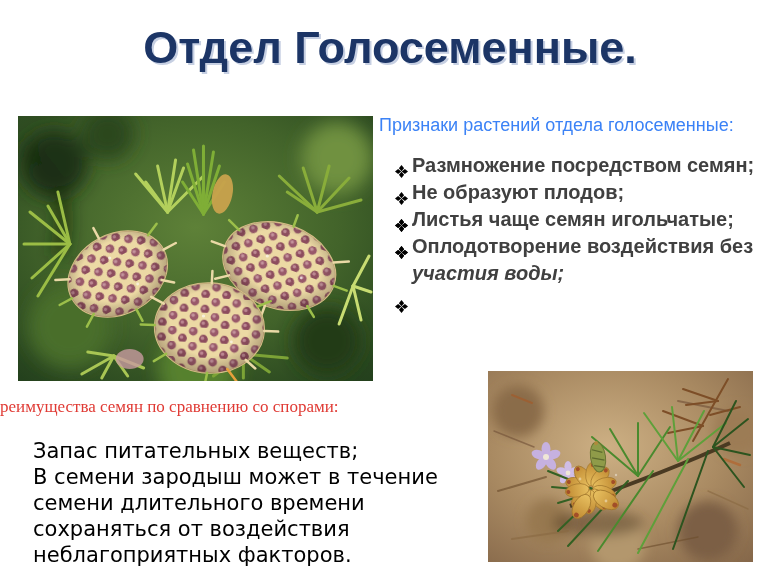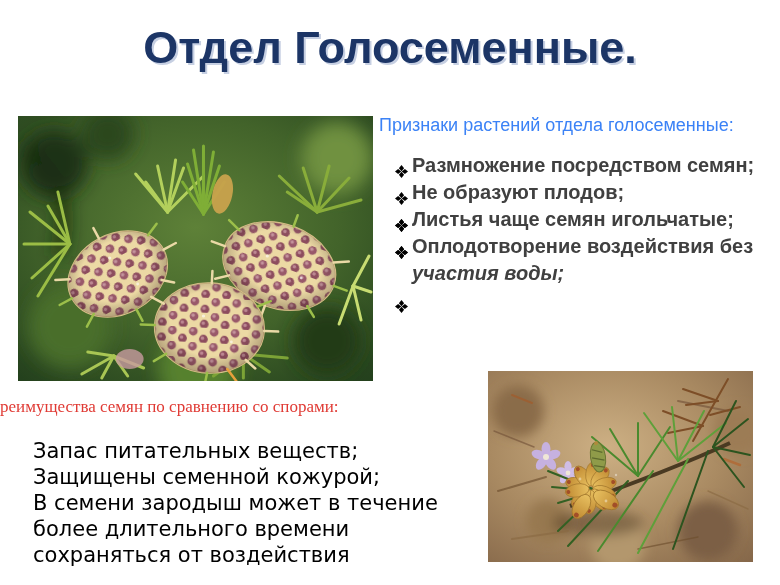--- a/index.html
+++ b/index.html
@@ -255,24 +255,24 @@
                 <polygon points="6,6.2 8.4,9.1 6,12 3.6,9.1"></polygon>
               </g>
             </svg></span>
       </li>
     </ul>
   </div>
 
   <div class="adv-heading">реимущества семян по сравнению со спорами:</div>
   <div class="adv-text">
     <div>Запас питательных веществ;</div>
-    <div>Защищены семенной кожурой;</div>
     <div>В семени зародыш может в течение</div>
-    <div>более длительного времени</div>
+    <div>семени длительного времени</div>
     <div>сохраняться от воздействия</div>
+    <div>неблагоприятных факторов.</div>
   </div>
 
   <svg class="photo photo2" viewBox="0 0 265 191" preserveAspectRatio="none" role="img" aria-label="Сосновая ветка с жёлтыми мужскими шишками на песчаной почве">
     <defs>
       <radialGradient id="sand" cx="45%" cy="40%" r="80%">
         <stop offset="0" stop-color="#cdb084"></stop>
           <stop offset=".55" stop-color="#a98a62"></stop>
         <stop offset="1" stop-color="#86684a"></stop>
       </radialGradient>
       <linearGradient id="cg" x1="0" y1="0" x2="1" y2="0">

